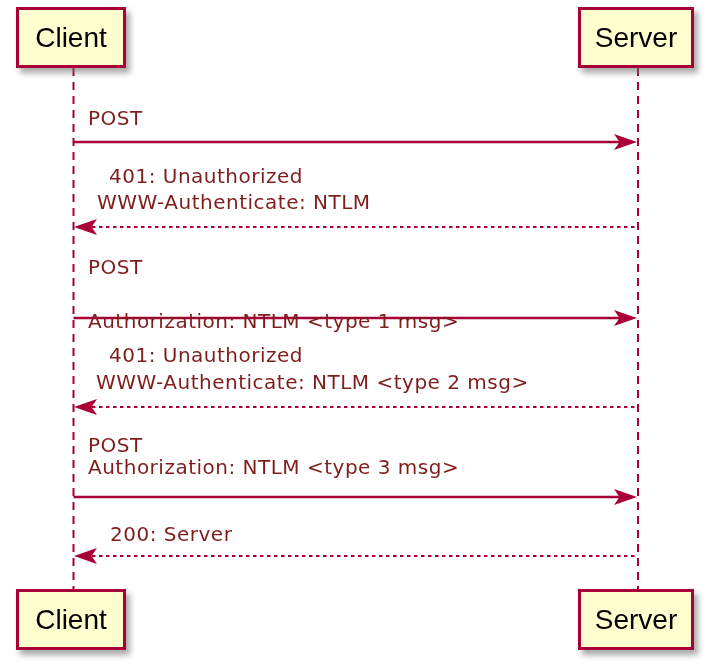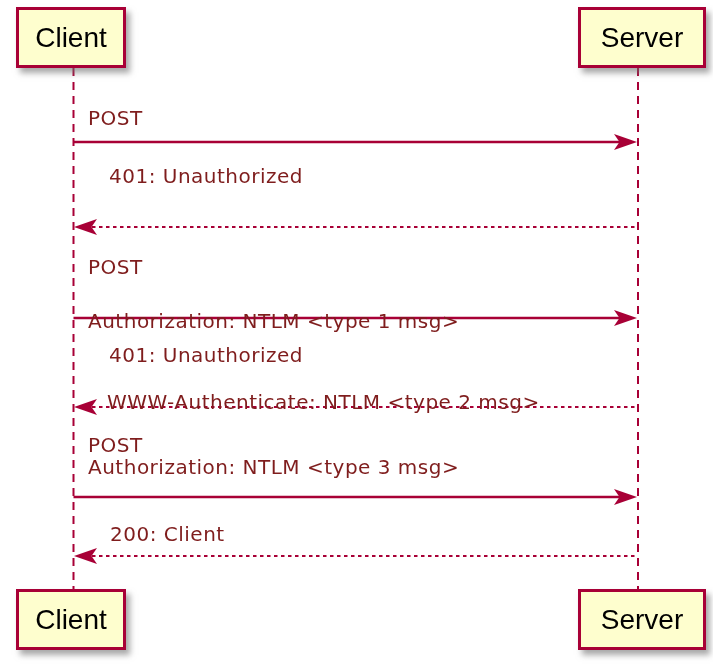--- a/index.html
+++ b/index.html
@@ -14,34 +14,34 @@
   .arrow-head{fill:#A80036;stroke:none;}
   .pbox{
     position:absolute;box-sizing:border-box;
     border:3px solid #A80036;background:#FEFECE;color:#000;
     display:flex;align-items:center;justify-content:center;
     font-family:"Liberation Sans",sans-serif;font-size:28px;
     box-shadow:4px 5px 6px rgba(110,110,110,0.6);
     text-align:right;
   }
   .pbox.client{left:16px;width:110px;}
-  .pbox.server{left:578px;width:128px;}
+  .pbox.server{left:578px;width:116px;}
   .pbox.top{top:7px;height:61px;}
   .pbox.bottom{top:589px;height:61px;}
   .msg{
     position:absolute;white-space:nowrap;color:#7f1d1d;
     font-size:20px;letter-spacing:0.5px;line-height:23px;
   }
   .m1-1{left:88px;top:107px;}
   .m2-1{left:109px;top:165px;}
   .m2-2{left:97px;top:191px;}
   .m3-1{left:88px;top:256px;}
   .m3-2{left:88px;top:282px;margin-top:28px;}
   .m4-1{left:109px;top:344px;}
-  .m4-2{left:107px;top:371px;margin-top:20px;}
+  .m4-2{left:96px;top:371px;}
   .m5-1{left:88px;top:434px;}
   .m5-2{left:88px;top:436px;margin-top:20px;}
   .m6-1{left:110px;top:523px;}
 </style>
 </head>
 <body>
 
 <div class="canvas">
 
   <svg class="overlay" width="713" height="670" viewBox="0 0 713 670">
@@ -88,25 +88,26 @@
   <div class="pbox client bottom">
     <span>Client</span>
   </div>
   <div class="pbox server bottom">
     <span>Server</span>
   </div>
 
   <div class="msg m1-1">POST</div>
 
   <div class="msg m2-1">401: Unauthorized</div>
+  <div class="msg m2-2">WWW-Authenticate: NTLM</div>
 
   <div class="msg m3-1">POST</div>
   <div class="msg m3-2">Authorization: NTLM &lt;type 1 msg&gt;</div>
 
   <div class="msg m4-1">401: Unauthorized</div>
   <div class="msg m4-2">WWW-Authenticate: NTLM &lt;type 2 msg&gt;</div>
 
   <div class="msg m5-1">POST</div>
   <div class="msg m5-2">Authorization: NTLM &lt;type 3 msg&gt;</div>
 
-  <div class="msg m6-1">200: Client</div>
+  <div class="msg m6-1">200: Server</div>
 
 </div>
 
 </body></html>

